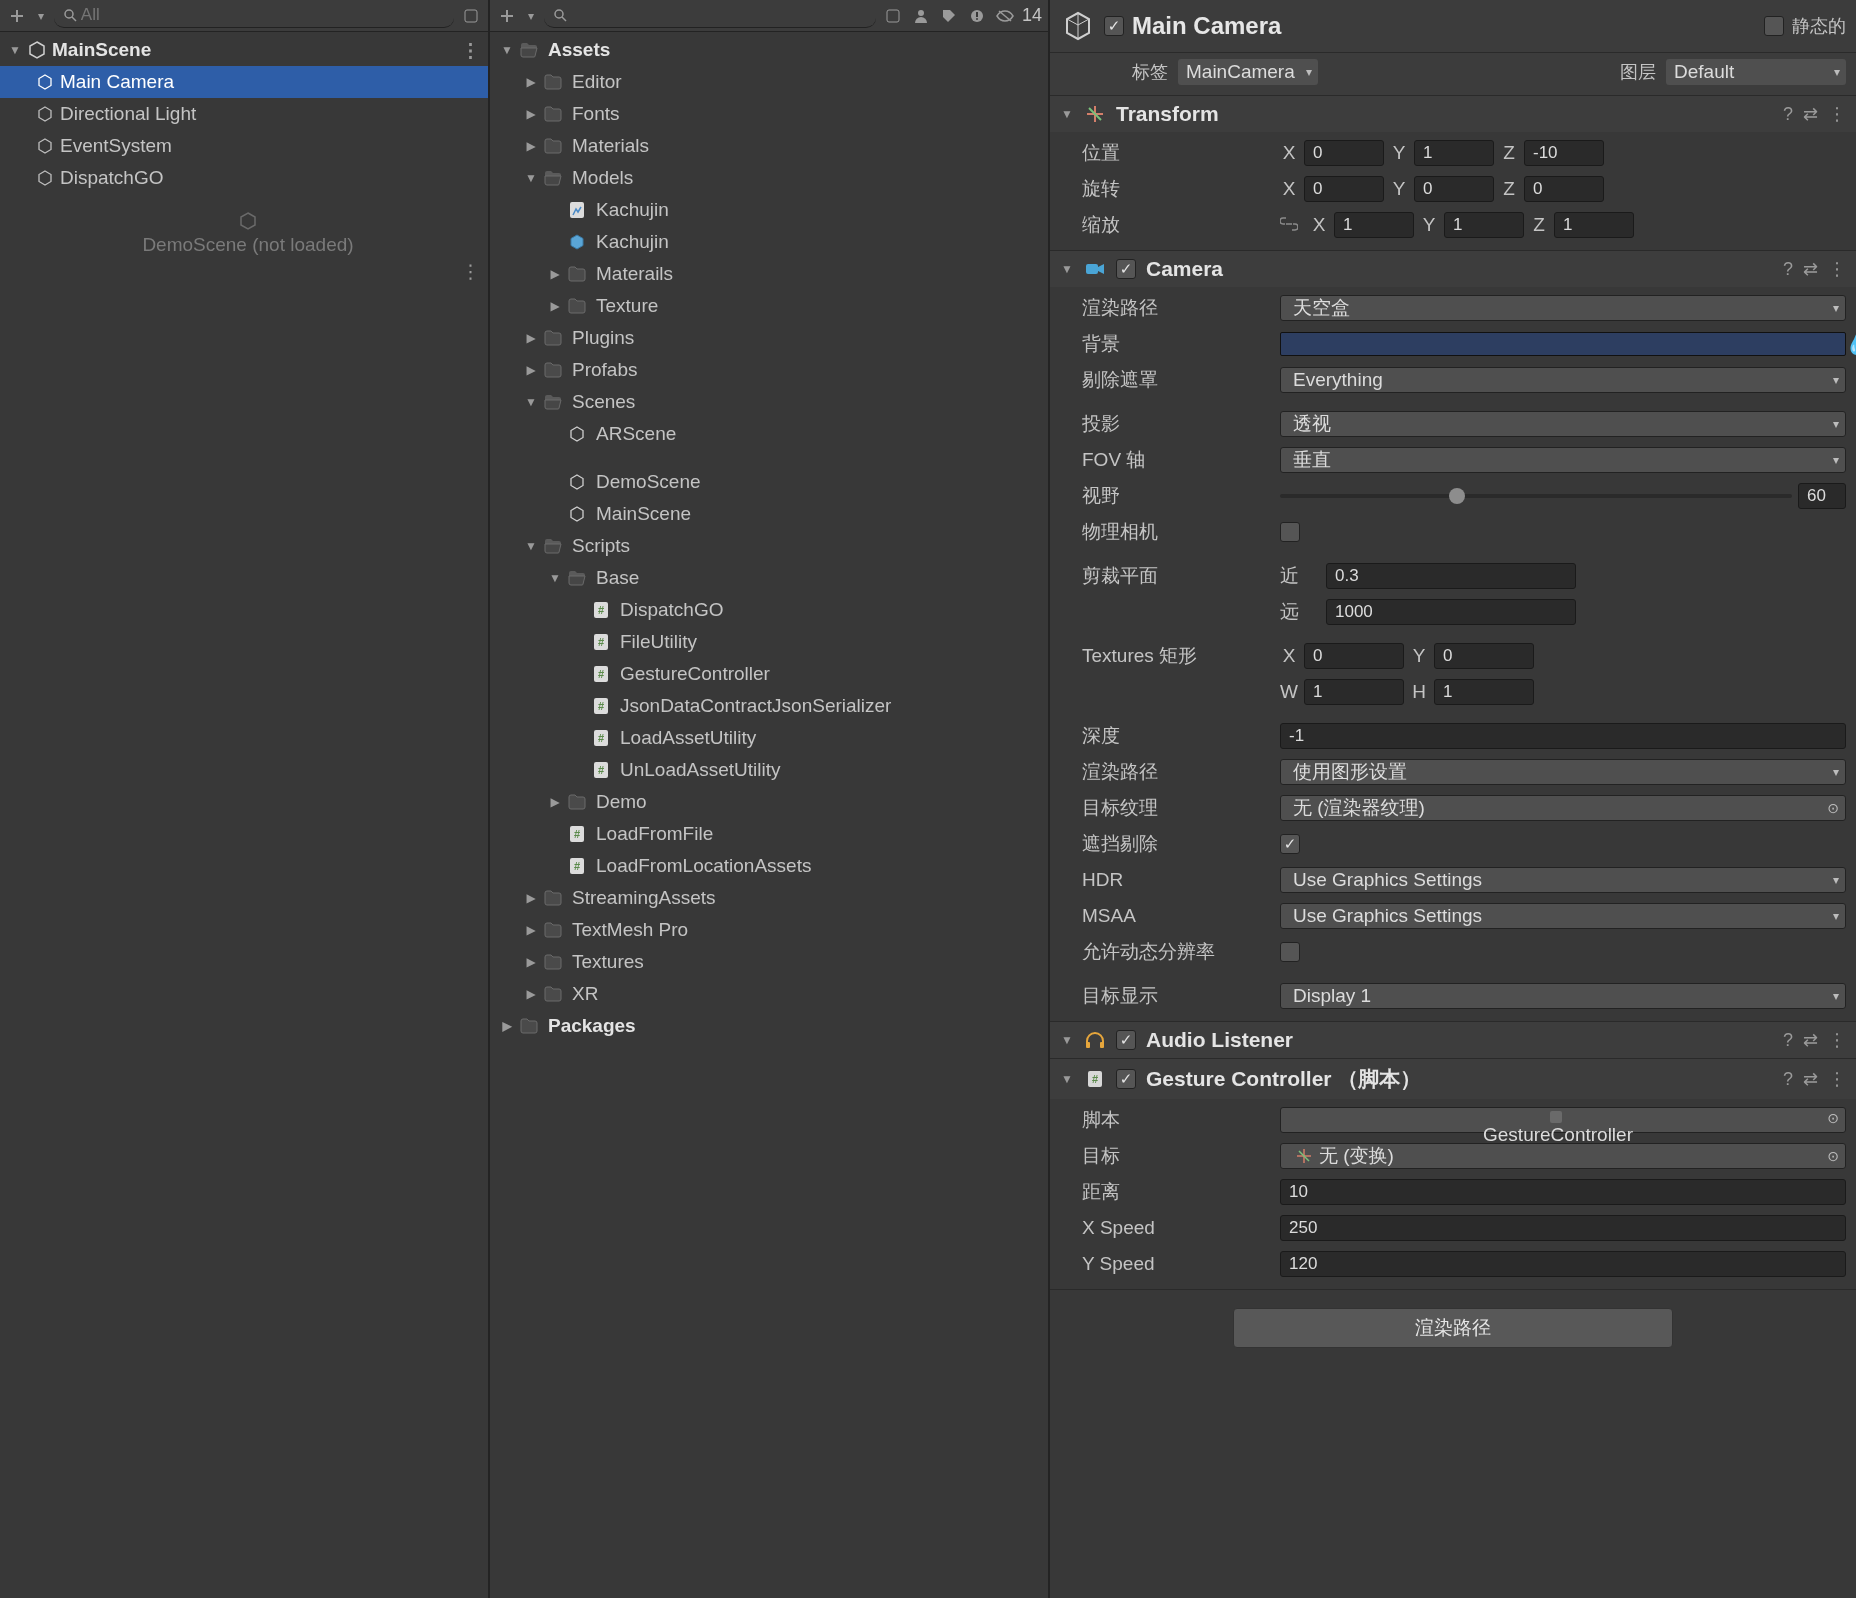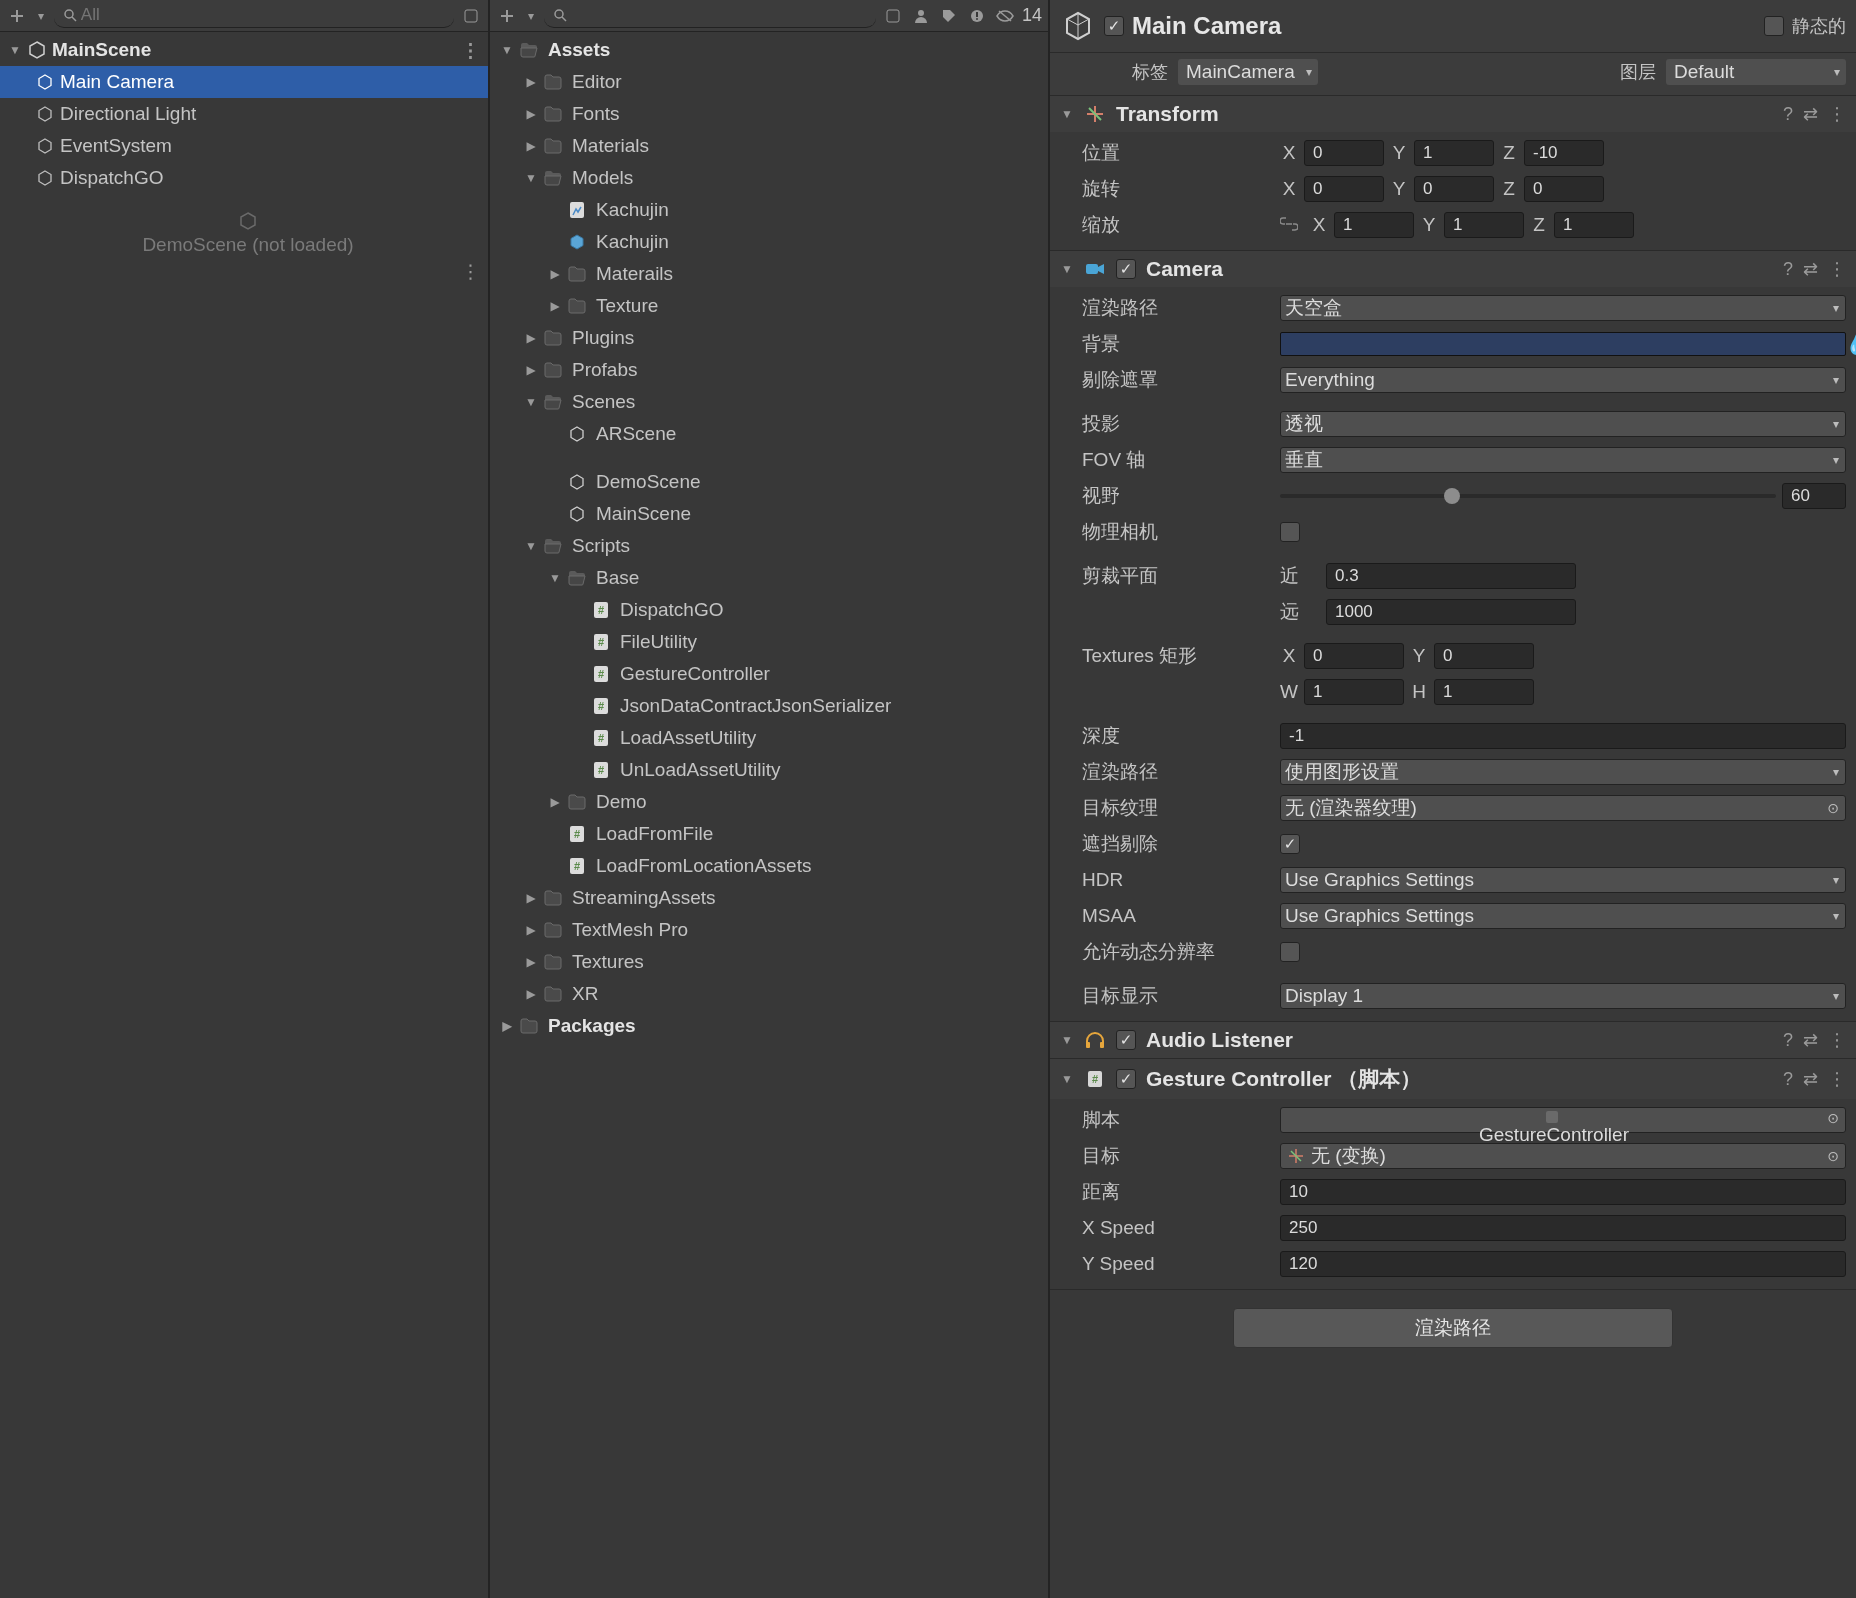--- a/index.html
+++ b/index.html
@@ -93,21 +93,21 @@
   .prow .plabel { width:210px; flex-shrink:0; color:#c4c4c4; padding-left:18px;}
   .xl { width:18px; text-align:center; color:#c4c4c4; }
   .numf {
     background:#2a2a2a; color:#dcdcdc; border:1px solid #1a1a1a;
     border-radius:3px; padding:2px 8px; width:80px; height:26px; font-size:17px;
   }
   .numf.wider { width: 250px; }
   .numf.half { width: 100px; }
   .fullfield {
     flex:1; background:#4f4f4f; color:#dcdcdc; border:1px solid #222;
-    border-radius:3px; padding:2px 22px 2px 4px; height:26px;
+    border-radius:3px; padding:2px 22px 2px 12px; height:26px;
     position:relative; display:flex; align-items:center;
   }
   .fullfield.droparr::after{ content:"▾"; position:absolute; right:6px; color:#bdbdbd; font-size:12px;}
   .fullfield.obj::after{ content:"⊙"; position:absolute; right:6px; color:#bdbdbd; font-size:14px;}
   .color-swatch { flex:1; height:24px; background:#2d3e61; border:1px solid #111; border-radius:2px; position:relative;}
   .color-swatch .eyedrop { position:absolute; right:-24px; top:0; color:#bdbdbd;}
   .slider { flex:1; display:flex; align-items:center; gap:8px;}
   .slider .track { flex:1; height:4px; background:#2a2a2a; border-radius:2px; position:relative;}
   .slider .knob { position:absolute; top:-6px; width:16px; height:16px; border-radius:50%; background:#8d8d8d; left:33%;}
 
@@ -662,21 +662,21 @@
           <span class="plabel">FOV 轴</span>
         <span class="fullfield droparr">垂直</span>
         </div>
       <div class="prow">
           <span class="plabel">视野</span>
         <span class="slider">
             <span class="track">
               <span class="knob"></span>
             </span>
           </span>
-        <input class="numf" style="width: 64px;" value="60">
+        <input class="numf" style="width: 48px;" value="60">
         </div>
       <div class="prow">
           <span class="plabel">物理相机</span>
         <span class="chk ibtn"></span>
         </div>
 
       <div class="prow" style="margin-top:8px;">
           <span class="plabel">剪裁平面</span>
         <span class="xl" style="width:40px;text-align:left">近</span>
         <input class="numf wider" value="0.3" style="">

